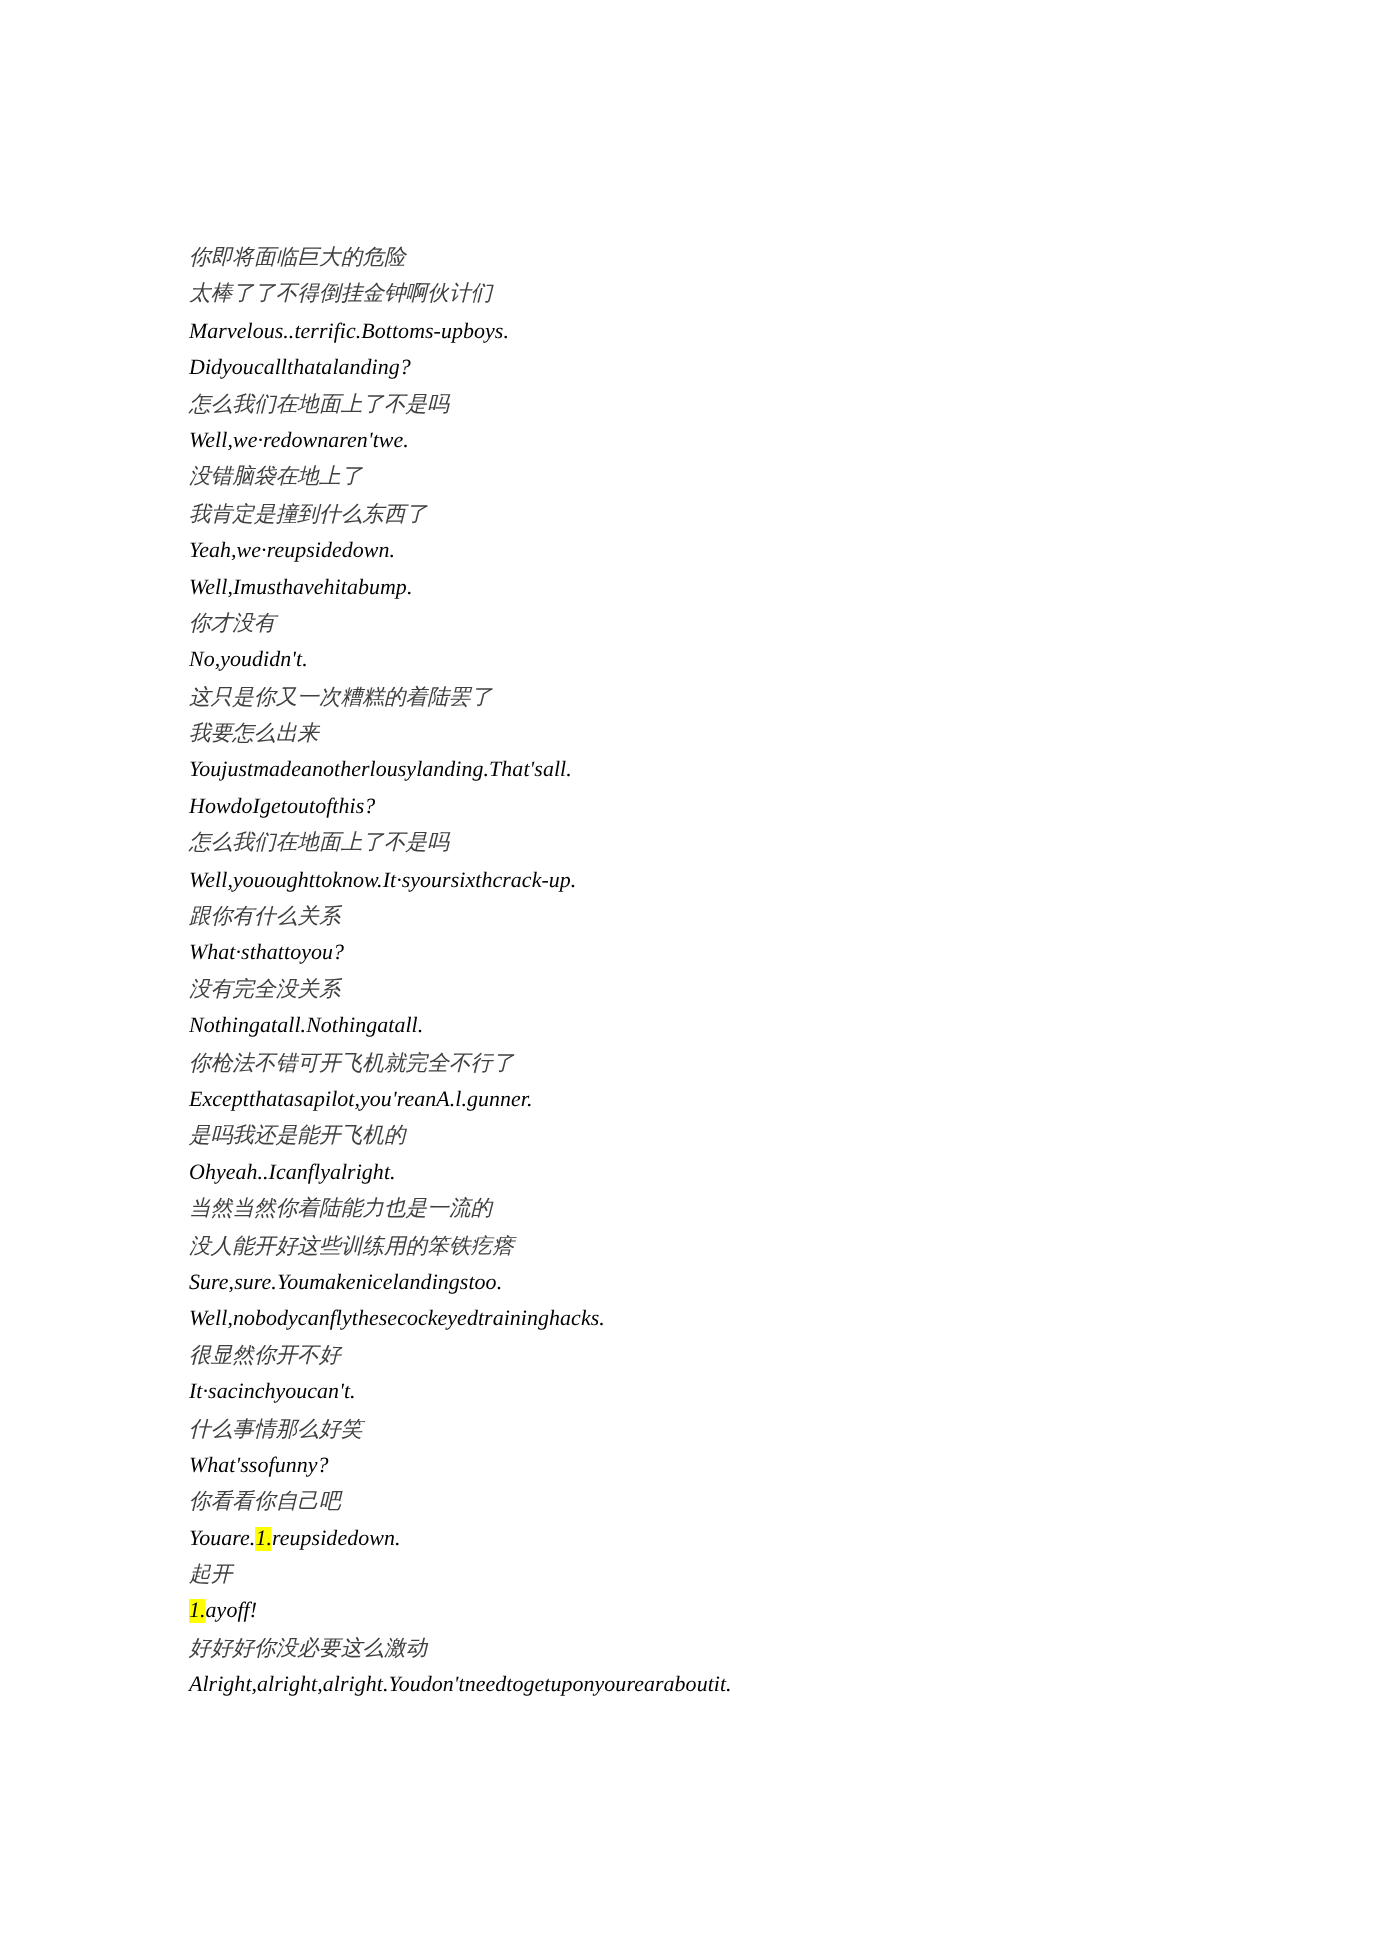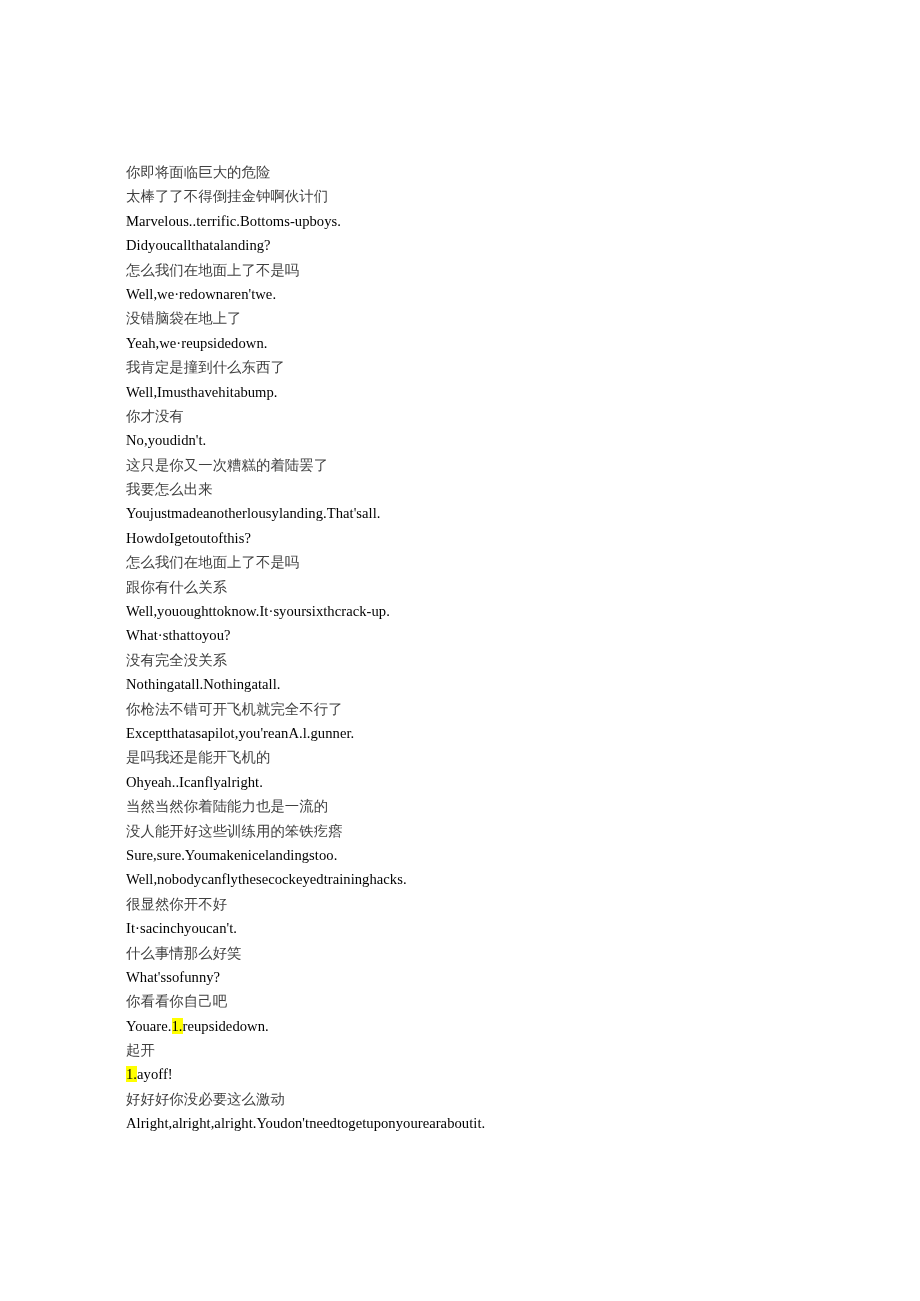--- a/index.html
+++ b/index.html
@@ -13,20 +13,21 @@
     height: 1301px;
     position: relative;
     overflow: hidden;
     font-family: "Liberation Serif", "DejaVu Serif", serif;
   }
   #transcript {
     position: absolute;
     left: 126px;
     top: 160px;
     width: 700px;
+    font-style: italic;
   }
   .line {
     font-size: 14.6px;
     line-height: 24.4px;
     height: 24.4px;
     white-space: pre;
     letter-spacing: 0.05px;
   }
   .line.zh {
     color: #3f3f3f;
@@ -44,32 +45,32 @@
 <body>
 
 <div id="transcript">
     <div class="line zh">你即将面临巨大的危险</div>
     <div class="line zh">太棒了了不得倒挂金钟啊伙计们</div>
     <div class="line en">Marvelous..terrific.Bottoms-upboys.</div>
     <div class="line en">Didyoucallthatalanding?</div>
     <div class="line zh">怎么我们在地面上了不是吗</div>
     <div class="line en">Well,we·redownaren'twe.</div>
     <div class="line zh">没错脑袋在地上了</div>
+    <div class="line zh">我肯定是撞到什么东西了</div>
     <div class="line en">Yeah,we·reupsidedown.</div>
-    <div class="line zh">我肯定是撞到什么东西了</div>
     <div class="line en">Well,Imusthavehitabump.</div>
     <div class="line zh">你才没有</div>
     <div class="line en">No,youdidn't.</div>
     <div class="line zh">这只是你又一次糟糕的着陆罢了</div>
     <div class="line zh">我要怎么出来</div>
     <div class="line en">Youjustmadeanotherlousylanding.That'sall.</div>
     <div class="line en">HowdoIgetoutofthis?</div>
     <div class="line zh">怎么我们在地面上了不是吗</div>
+    <div class="line en">Well,yououghttoknow.It·syoursixthcrack-up.</div>
     <div class="line zh">跟你有什么关系</div>
-    <div class="line en">Well,yououghttoknow.It·syoursixthcrack-up.</div>
     <div class="line en">What·sthattoyou?</div>
     <div class="line zh">没有完全没关系</div>
     <div class="line en">Nothingatall.Nothingatall.</div>
     <div class="line zh">你枪法不错可开飞机就完全不行了</div>
     <div class="line en">Exceptthatasapilot,you'reanA.l.gunner.</div>
     <div class="line zh">是吗我还是能开飞机的</div>
     <div class="line en">Ohyeah..Icanflyalright.</div>
     <div class="line zh">当然当然你着陆能力也是一流的</div>
     <div class="line zh">没人能开好这些训练用的笨铁疙瘩</div>
     <div class="line en">Sure,sure.Youmakenicelandingstoo.</div>

